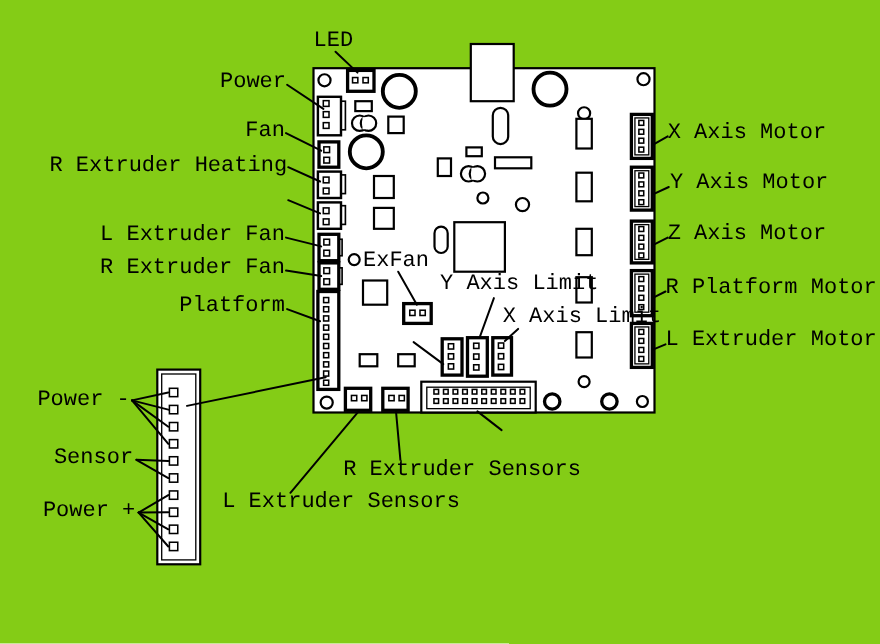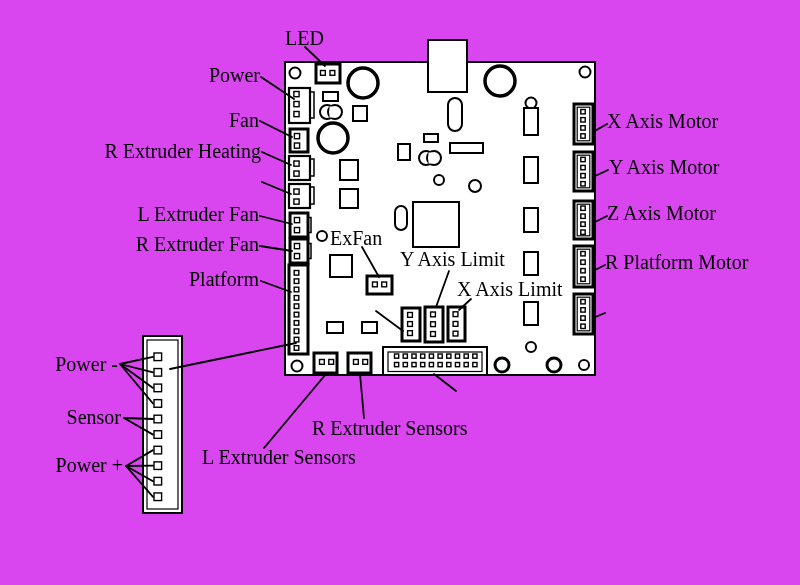--- a/index.html
+++ b/index.html
@@ -1,17 +1,17 @@
 <!DOCTYPE html>
 <html><head>
 <meta charset="utf-8">
 <style>
   html,body{margin:0;padding:0;background:#fff;}
-  #stage{position:relative;width:800px;height:585px;background:#d946ef;overflow:hidden;
-         font-family:Liberation Serif, serif;}
+  #stage{position:relative;width:800px;height:585px;background:#84cc16;overflow:hidden;
+         font-family:Liberation Mono, monospace;}
   #board-svg{position:absolute;left:0;top:0;}
   .lbl{position:absolute;font-size:20px;line-height:1.1;color:#000;white-space:nowrap;}
   .pin{fill:#fff;stroke:#000;stroke-width:1.4;}
   .part{fill:#fff;stroke:#000;stroke-width:2;}
   .conn{fill:#fff;stroke:#000;stroke-width:3;}
   .conn2{fill:#fff;stroke:#000;stroke-width:2.2;}
   .inner{fill:none;stroke:#000;stroke-width:1.2;}
   .tab{fill:#fff;stroke:#000;stroke-width:1.5;}
   .ptr{stroke:#000;stroke-width:1.8;stroke-linecap:round;}
   .hole{fill:#fff;stroke:#000;stroke-width:2;}
@@ -308,13 +308,14 @@
   <div class="lbl" style="left:457px;top:278px">X Axis Limit</div>
   <div class="lbl" style="left:400px;top:248px">Y Axis Limit</div>
 
   <div class="lbl" style="left:312px;top:417px">R Extruder Sensors</div>
   <div class="lbl" style="left:202px;top:446px">L Extruder Sensors</div>
 
   <div class="lbl" style="left:609px;top:156px">Y Axis Motor</div>
   <div class="lbl" style="left:607px;top:110px">X Axis Motor</div>
   <div class="lbl" style="left:607px;top:202px">Z Axis Motor</div>
   <div class="lbl" style="left:605px;top:251px">R Platform Motor</div>
+  <div class="lbl" style="left:605px;top:299px">L Extruder Motor</div>
 </div>
 
 </body></html>

